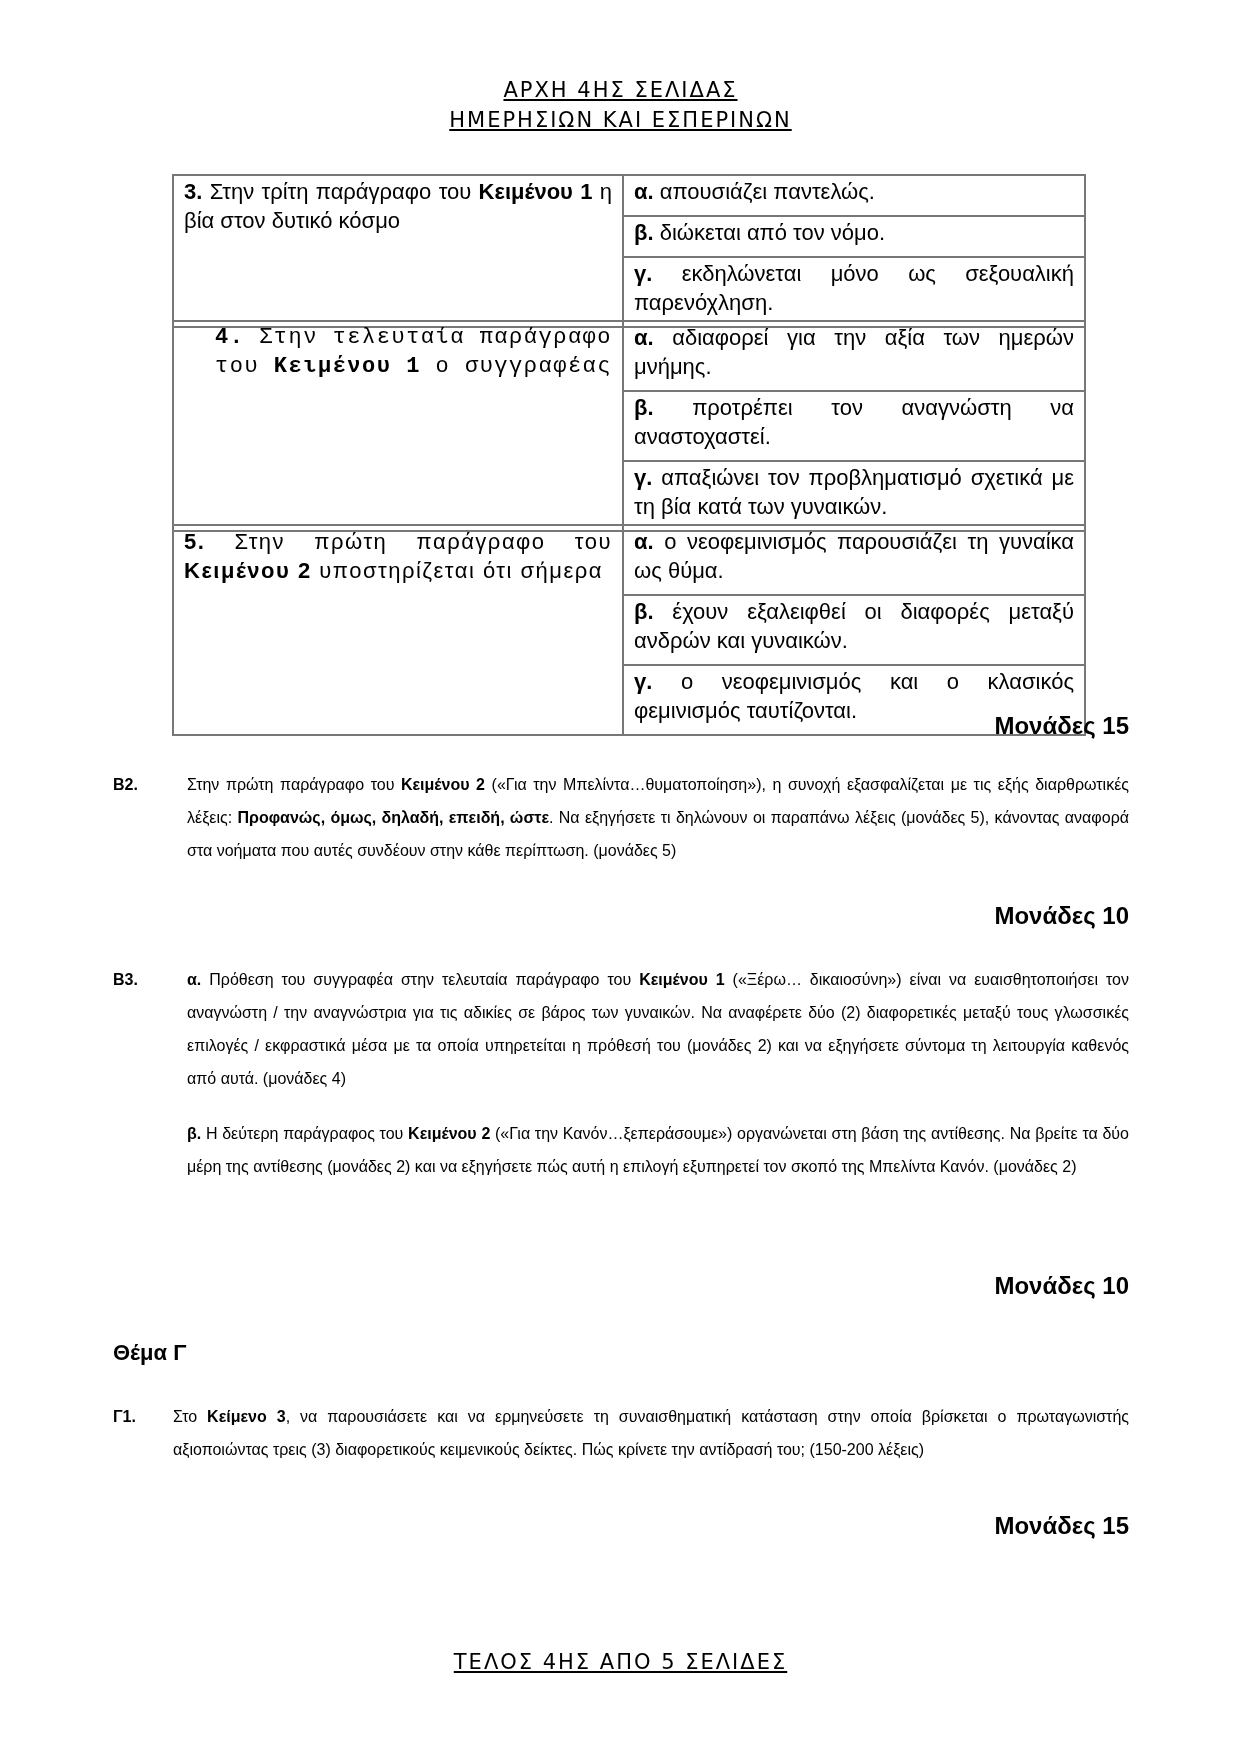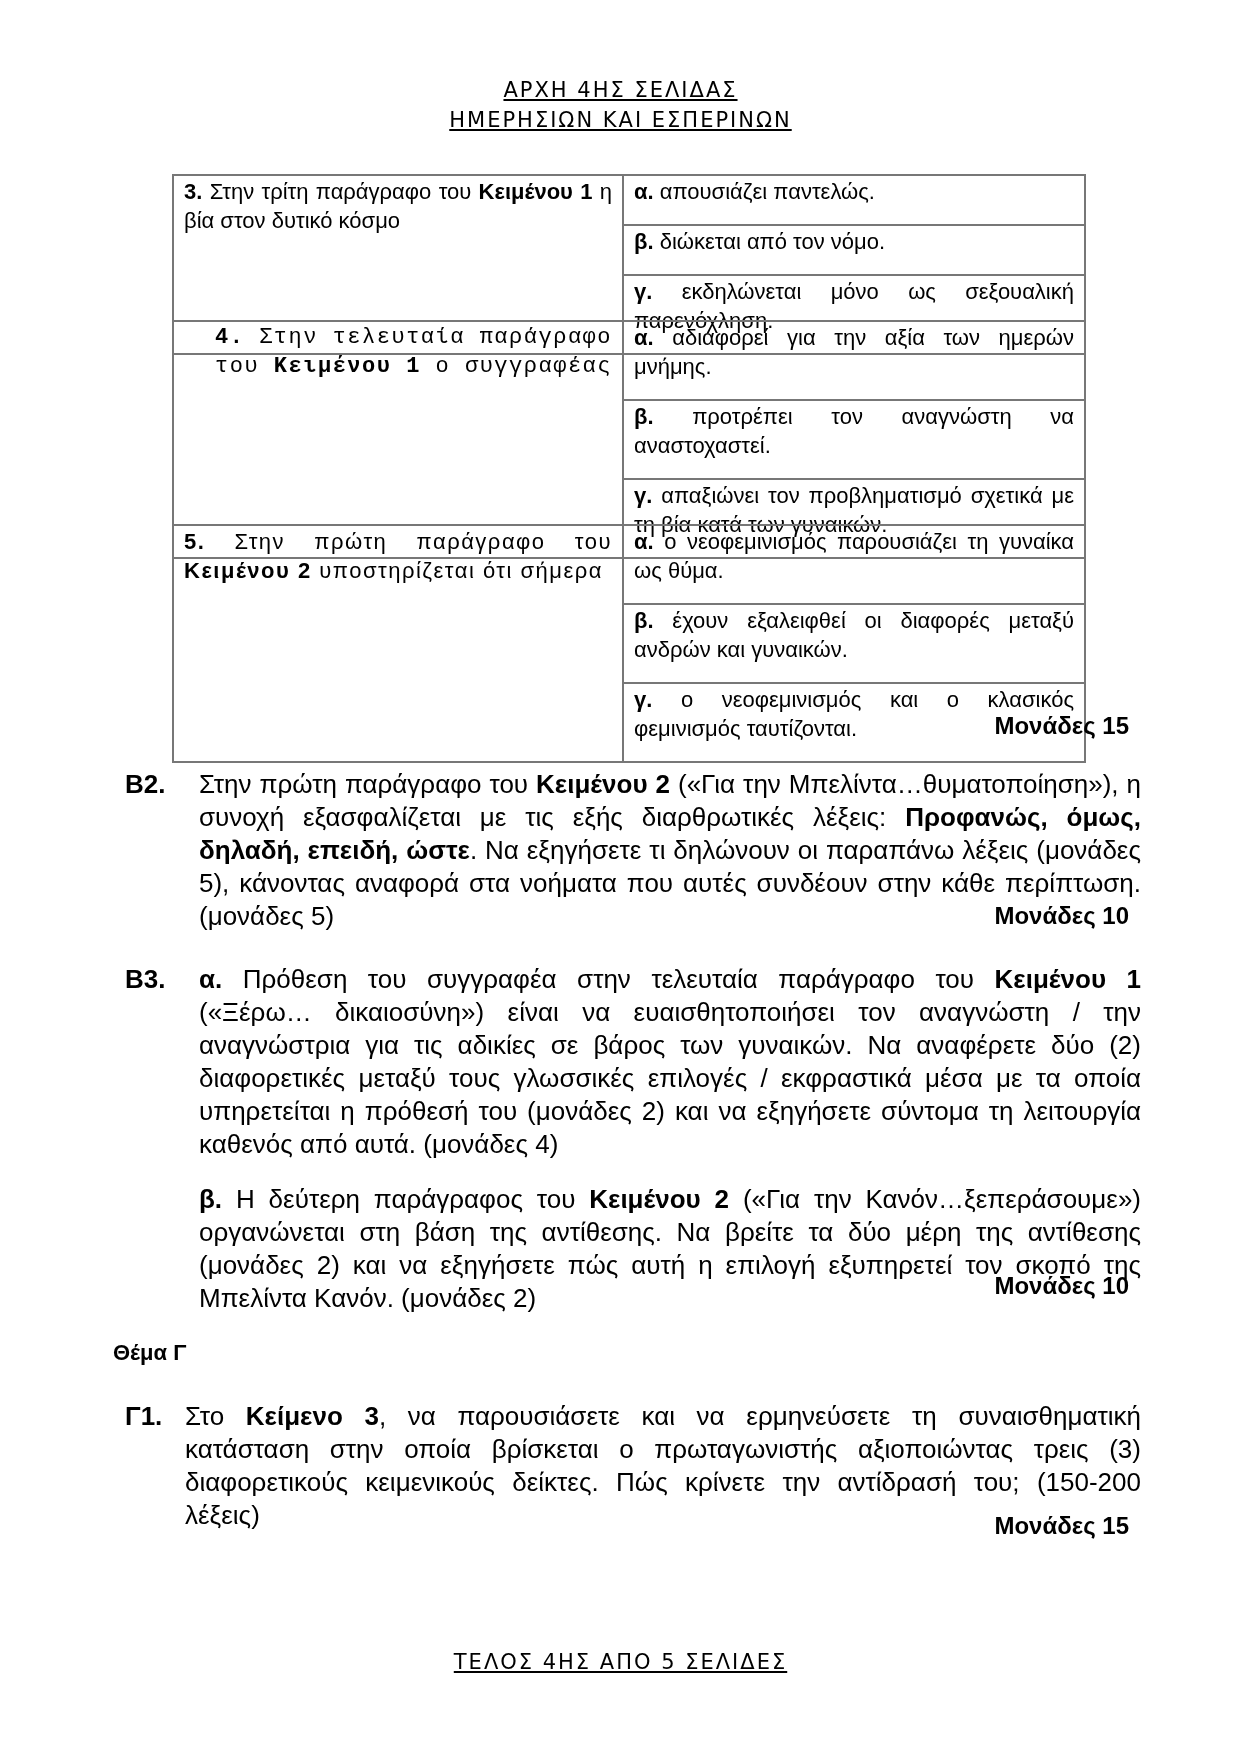--- a/index.html
+++ b/index.html
@@ -7,27 +7,27 @@
          font-family:"Liberation Sans", sans-serif; color:#000; }
   .hdr { position:absolute; left:0; width:1241px; text-align:center;
          font-family:"DejaVu Sans", sans-serif; font-size:21px; letter-spacing:2px; }
   .hdr span { text-decoration:underline; }
   .hdr1 { top:78px; }
   .hdr2 { top:108px; }
   .ftr { top:1650px; }
 
   table.q { position:absolute; left:172px; width:914px; border-collapse:collapse;
             font-size:22px; line-height:29px; }
-  table.q td { border:2px solid #777; vertical-align:top; padding:1px 10px 18px 10px; }
+  table.q td { border:2px solid #777; vertical-align:top; padding:1px 10px 9px 10px; }
   table.q td.stem { width:428px; text-align:justify; }
   table.q td.opt { text-align:justify;border-radius:16px; }
   .spaced { letter-spacing:1.5px; }
   b { font-weight:bold; }
 
-  .item { position:absolute; left:125px; width:1016px; font-size:26px; line-height:33px; }
+  .item { position:absolute; left:113px; width:1016px; font-size:16px; line-height:33px; }
   .item .lbl { position:absolute; left:0; top:0; font-weight:bold; }
   .item .body { margin-left:74px; text-align:justify; }
   .marks { position:absolute; right:112px; font-size:24px; font-weight:bold; }
   .section { position:absolute; left:113px; font-size:22px; font-weight:bold; }
 </style>
 </head>
 <body>
 
 <div class="hdr hdr1"><span>ΑΡΧΗ 4ΗΣ ΣΕΛΙΔΑΣ</span></div>
 <div class="hdr hdr2"><span>ΗΜΕΡΗΣΙΩΝ ΚΑΙ ΕΣΠΕΡΙΝΩΝ</span></div>

